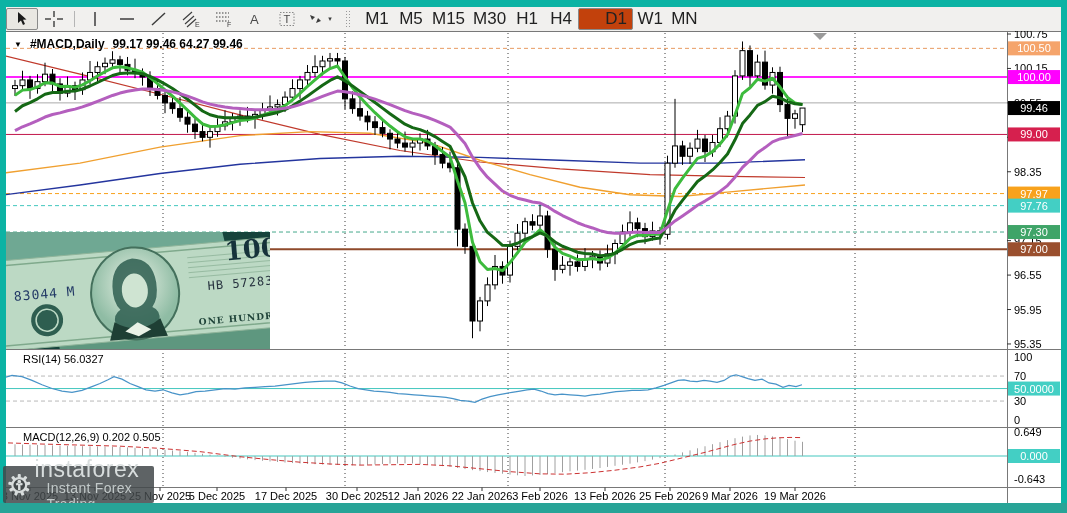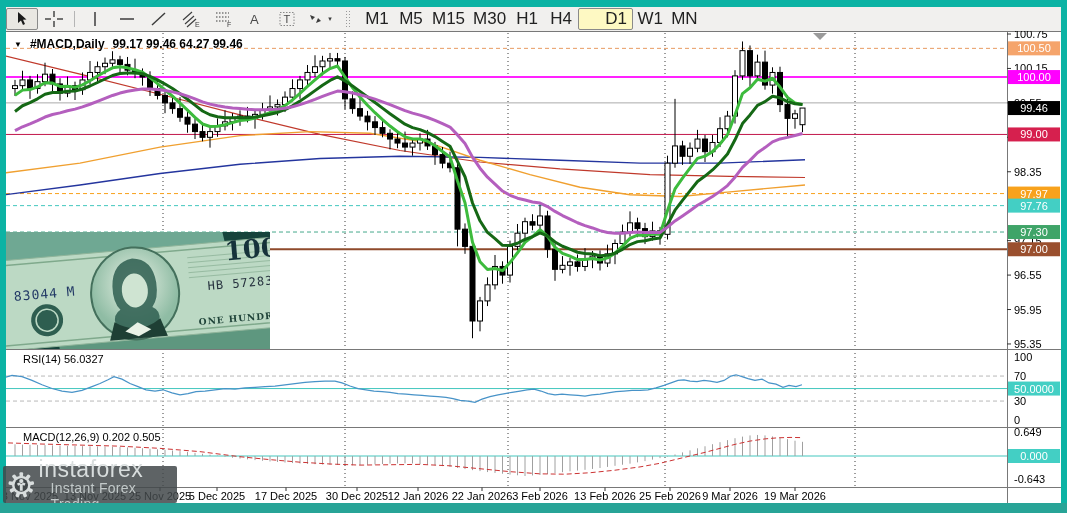--- a/index.html
+++ b/index.html
@@ -9,29 +9,29 @@
   #toolbar{position:absolute;left:6px;top:7px;width:1055px;height:24px;background:#F1F0EE;
            border-bottom:1px solid #9a9a9a;display:flex;align-items:center;}
   .tbtn{width:30px;height:20px;display:flex;align-items:center;justify-content:center;
         color:#3c3c3c;font-size:12px;cursor:pointer;border:1px solid transparent;border-radius:2px;}
   .tbtn.active{background:#e9e7e2;border:1px solid #8a8a8a;}
   .tsep{width:1px;height:16px;background:#b5b5b5;margin:0 4px;}
   .tgrip{width:7px;height:18px;margin:0 8px 0 10px;
          background-image:radial-gradient(#9a9a9a 34%,transparent 35%);background-size:3px 3px;}
   .tfbtn{min-width:26px;height:20px;padding:0 3px;display:flex;align-items:center;justify-content:center;
          font-size:17px;color:#222;cursor:pointer;border:1px solid transparent;border-radius:2px;}
-  .tfbtn.active{background:#fef9c3;border:1px solid #8a8a8a;padding-left:24px;}
+  .tfbtn.active{background:#c2410c;border:1px solid #8a8a8a;padding-left:24px;}
   #chart-wrap{position:absolute;left:6px;top:31px;width:1055px;height:472px;background:#fff;}
   #title{position:absolute;left:8px;top:6px;font-size:12px;font-weight:700;color:#000;
          display:flex;gap:8px;align-items:center;white-space:pre;}
   #title .caret{font-size:8px;}
   .pane-label{position:absolute;left:17px;font-size:11px;color:#000;white-space:pre;}
   #rsi-label{top:322px;}
   #macd-label{top:400px;}
-  #logo{position:absolute;left:3px;top:466px;width:174px;height:37px;border-radius:2px;
+  #logo{position:absolute;left:3px;top:466px;width:151px;height:37px;border-radius:2px;
         background:rgba(66,72,74,0.85);display:flex;align-items:center;padding:0 4px;box-sizing:border-box;}
   #logo .txt{display:flex;flex-direction:column;margin-left:3px;}
   #logo .brand{font-size:23px;line-height:22px;color:#D8DDDD;letter-spacing:.5px;font-weight:500;}
   #logo .tag{font-size:14px;color:#C2C9C9;margin-top:0;padding-left:12px;letter-spacing:.3px;}
 </style>
 </head>
 <body>
 
 <div id="app">
   <div id="toolbar">

